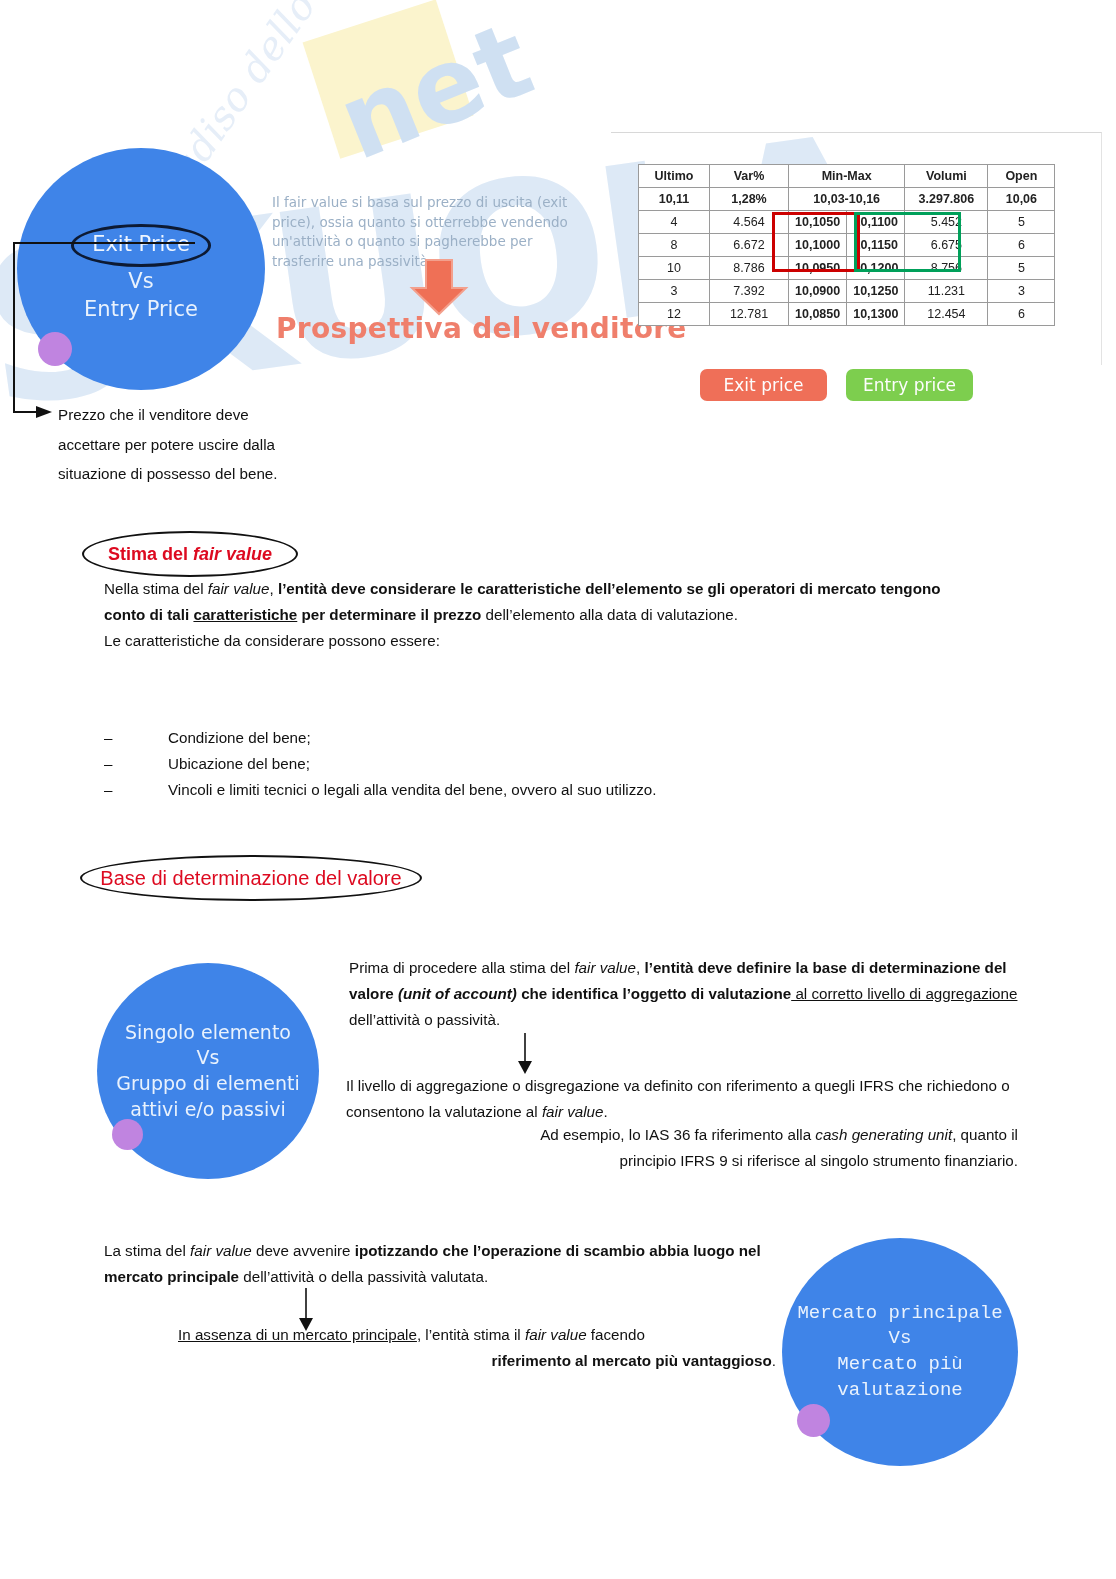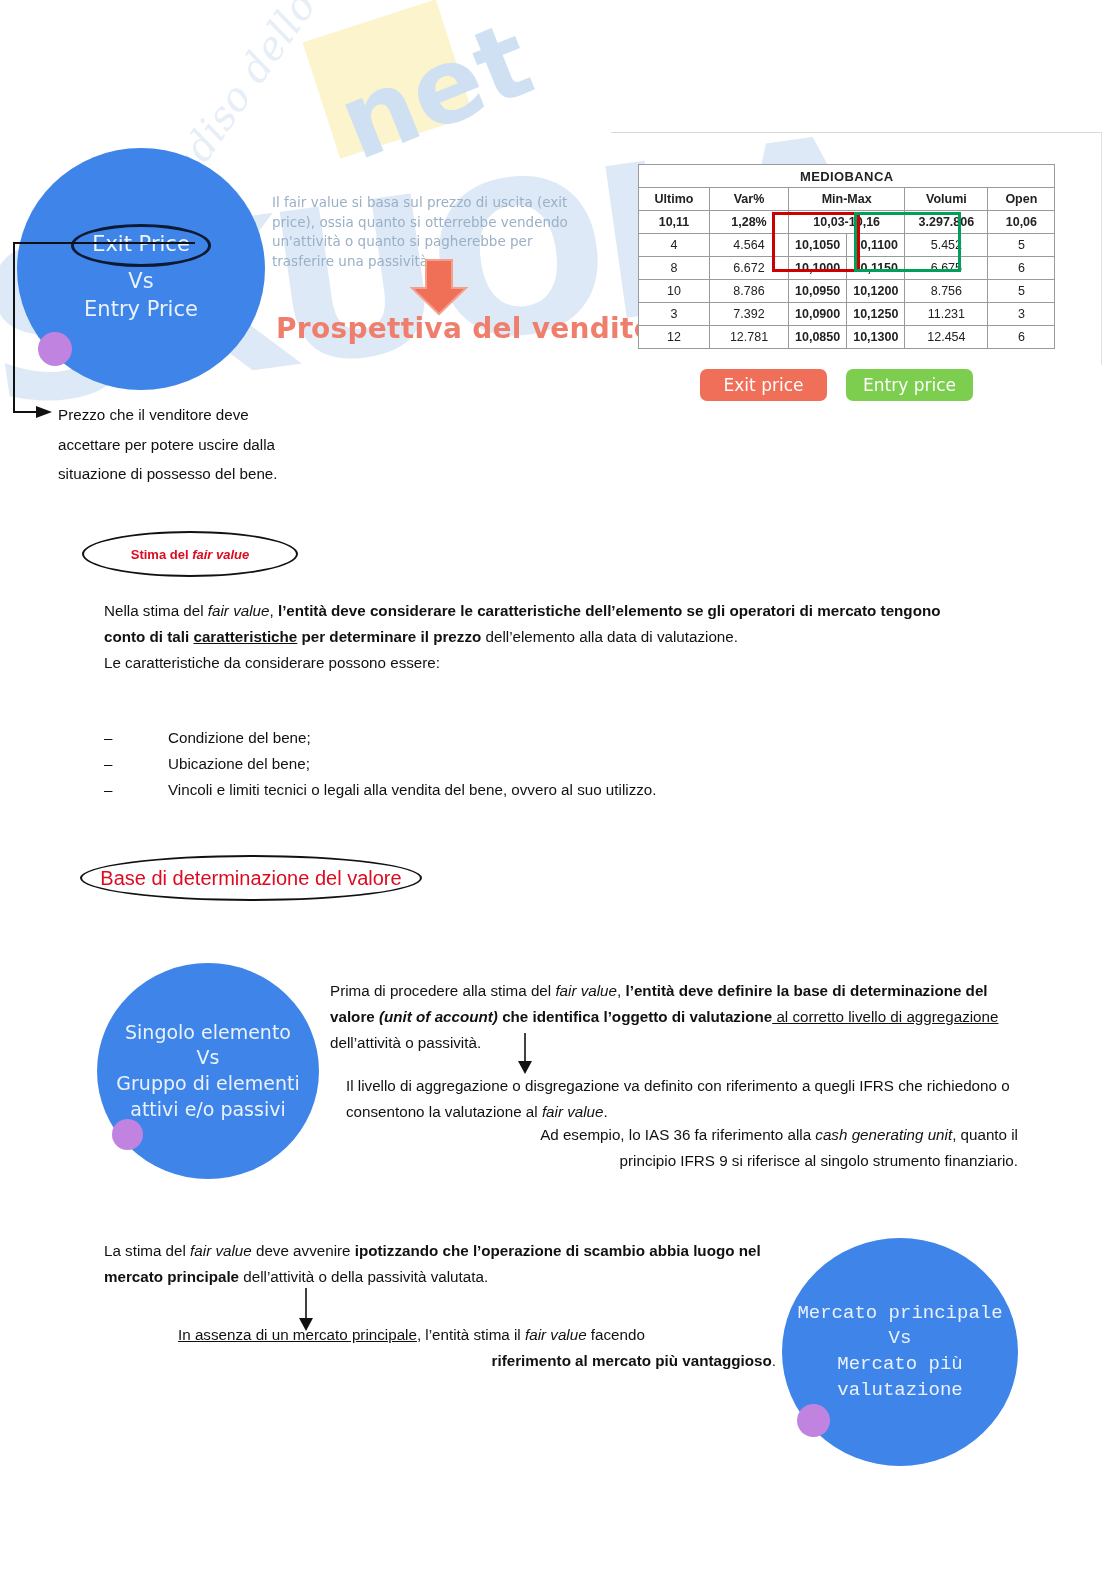--- a/index.html
+++ b/index.html
@@ -211,21 +211,21 @@
   
   .red-ellipse {
     position: absolute;
     border: 2px solid #111;
     border-radius: 50%;
     display: flex;
     align-items: center;
     justify-content: center;
     color: #dd0a20;
     font-family: "Liberation Sans", sans-serif;
-    font-size: 13px;
+    font-size: 18px;
     font-weight: bold;
     white-space: nowrap;
   }
   #ell-stima { left: 82px; top: 531px; width: 212px; height: 42px; }
   #ell-base {
     left: 80px; top: 855px; width: 338px; height: 42px;
     font-weight: normal; font-size: 20px;
   }
 
   
@@ -233,31 +233,31 @@
     position: absolute;
     font-family: "Liberation Sans", sans-serif;
     font-size: 15.2px;
     line-height: 1.72;
     color: #111;
   }
   .b { font-weight: bold; }
   .i { font-style: italic; }
   .u { text-decoration: underline; }
 
-  #p-stima { left: 104px; top: 598px; width: 840px; }
+  #p-stima { left: 104px; top: 576px; width: 840px; }
   #bullets {
     position: absolute;
     left: 104px; top: 725px; width: 840px;
     font-family: "Liberation Sans", sans-serif;
     font-size: 15.2px; line-height: 1.72; color: #111;
   }
   #bullets .row { display: flex; }
   #bullets .dash { width: 64px; flex: 0 0 64px; }
 
-  #p-base { left: 330px; top: 955px; width: 672px; margin-top: 23px; }
+  #p-base { left: 349px; top: 955px; width: 672px; }
   #p-agg  { left: 346px; top: 1073px; width: 672px; }
   #p-es   { left: 400px; top: 1122px; width: 618px; text-align: right; }
   #p-es .l1 { display: block; }
   #p-es .l2 { display: block; }
 
   #p-mercato { left: 104px; top: 1238px; width: 672px; }
   #p-assenza  { left: 178px; top: 1322px; width: 598px; }
   #p-assenza .l2 { display: block; text-align: right; }
 
   .mini-arrow { position: absolute; }
@@ -301,23 +301,20 @@
     <svg id="salmon-arrow" width="62" height="60">
       <path d="M18,2 L44,2 L44,30 L58,30 L31,56 L4,30 L18,30 Z" fill="#ef7056" stroke="#f3a08d" stroke-width="2"></path>
     </svg>
 
     <div id="prospettiva">Prospettiva del venditore</div>
 
     <div id="table-frame"></div>
 
     <table id="mb-table">
       <tbody>
-          <tr>
-        <td class="title" colspan="6">MEDIOBANCA</td>
-      </tr>
       <tr>
         <td class="hdr c-nr">Ultimo</td>
         <td class="hdr c-qta">Var%</td>
         <td class="hdr" colspan="2">Min-Max</td>
         <td class="hdr c-qta2">Volumi</td>
         <td class="hdr c-nr2">Open</td>
       </tr>
       <tr>
         <td class="val">10,11</td>
         <td class="val">1,28%</td>

